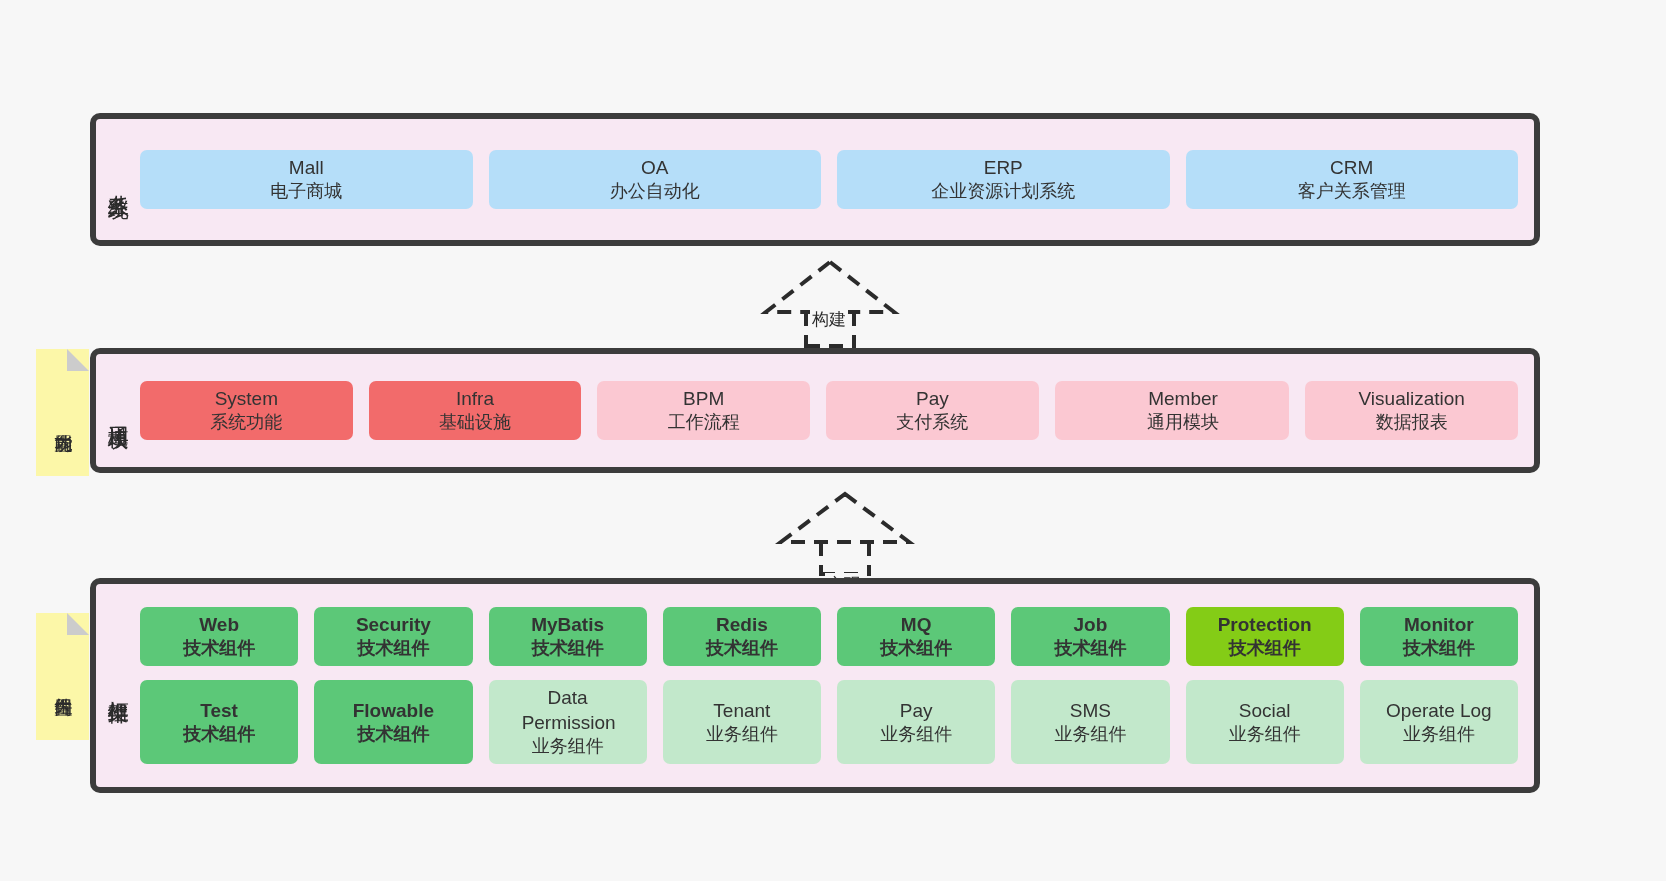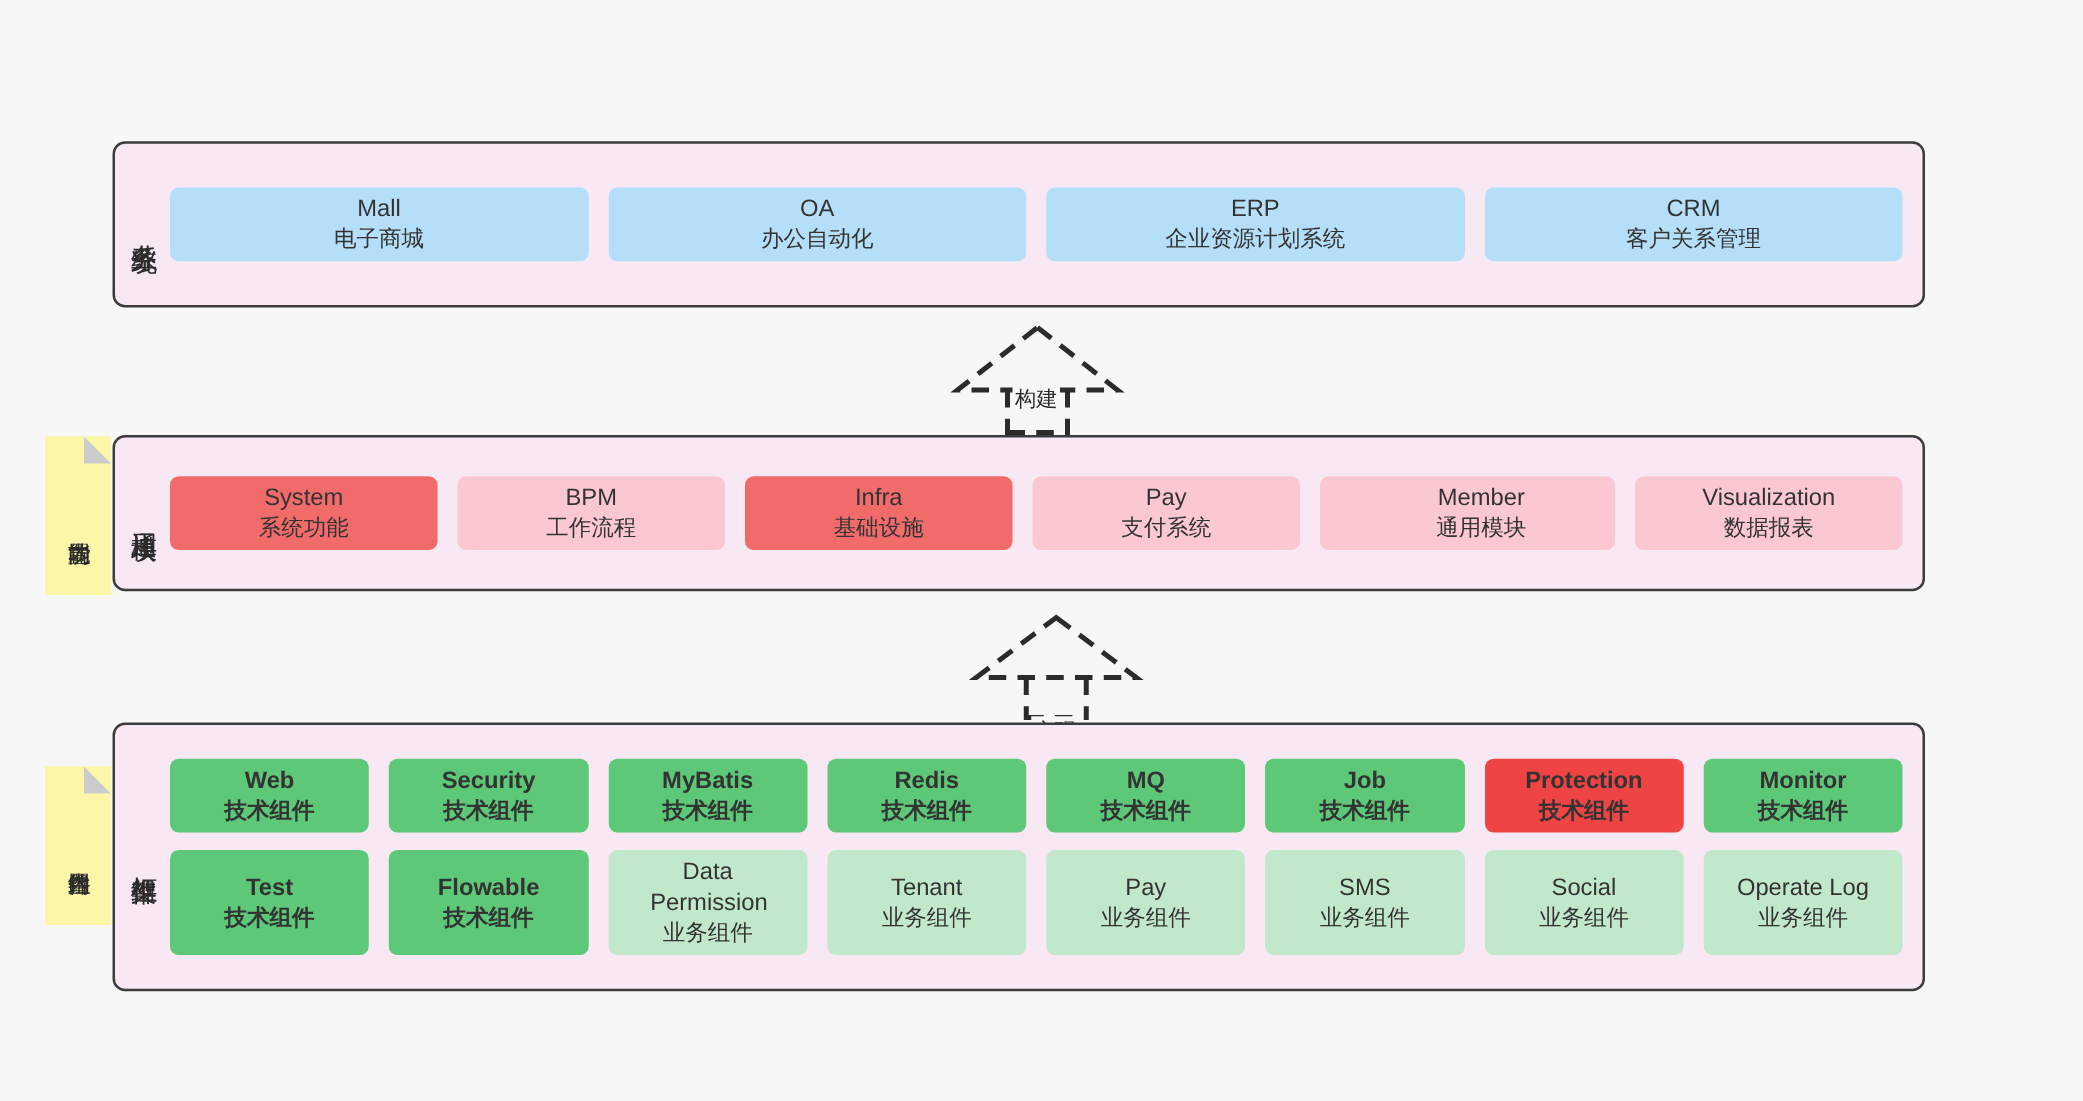--- a/index.html
+++ b/index.html
@@ -20,21 +20,21 @@
     position: absolute;
     left: 0; top: 0;
     width: 1666px;
     height: 881px;
   }
 
   
   .layer {
     position: absolute;
     background: #f8e8f3;
-    border: 2px solid #000000;
+    border: 6px solid #000000;
     border-radius: 10px;
     box-sizing: border-box;
     display: flex;
     flex-direction: row;
     align-items: stretch;
   }
 
   
   .layer-title {
     writing-mode: vertical-rl;
@@ -185,27 +185,27 @@
   </div>
 
   <div class="layer" id="layer-common" style="left: 90px; top: 348px; width: 1450px; height: 125px; background: rgb(248, 232, 243); border-color: rgb(60, 60, 60);">
     <div class="layer-title">通用模块</div>
     <div class="layer-body">
       <div class="row">
         <div class="node red" style="background: rgb(242, 107, 107);">
           <span class="n-en">System</span>
           <span class="n-cn">系统功能</span>
         </div>
+        <div class="node red" style="background: rgb(242, 107, 107);">
+          <span class="n-en">Infra</span>
+          <span class="n-cn">基础设施</span>
+        </div>
         <div class="node pink" style="background: rgb(251, 200, 210);">
           <span class="n-en">BPM</span>
           <span class="n-cn">工作流程</span>
-        </div>
-        <div class="node red" style="background: rgb(242, 107, 107);">
-          <span class="n-en">Infra</span>
-          <span class="n-cn">基础设施</span>
         </div>
         <div class="node pink" style="background: rgb(251, 200, 210);">
           <span class="n-en">Pay</span>
           <span class="n-cn">支付系统</span>
         </div>
         <div class="node pink" style="background: rgb(251, 200, 210); padding-left: 26px;">
           <span class="n-en">Member</span>
           <span class="n-cn">通用模块</span>
         </div>
         <div class="node pink" style="background: rgb(251, 200, 210);">
@@ -251,21 +251,21 @@
           <span class="n-cn">技术组件</span>
         </div>
         <div class="node green" style="background: rgb(92, 200, 120);">
           <span class="n-en">MQ</span>
           <span class="n-cn">技术组件</span>
         </div>
         <div class="node green" style="background: rgb(92, 200, 120);">
           <span class="n-en">Job</span>
           <span class="n-cn">技术组件</span>
         </div>
-        <div class="node green" style="background: #ef4444; justify-content: space-between;">
+        <div class="node green" style="background: #84cc16; justify-content: space-between;">
           <span class="n-en">Protection</span>
           <span class="n-cn">技术组件</span>
         </div>
         <div class="node green" style="background: rgb(92, 200, 120);">
           <span class="n-en">Monitor</span>
           <span class="n-cn">技术组件</span>
         </div>
       </div>
 
       <div class="row">

